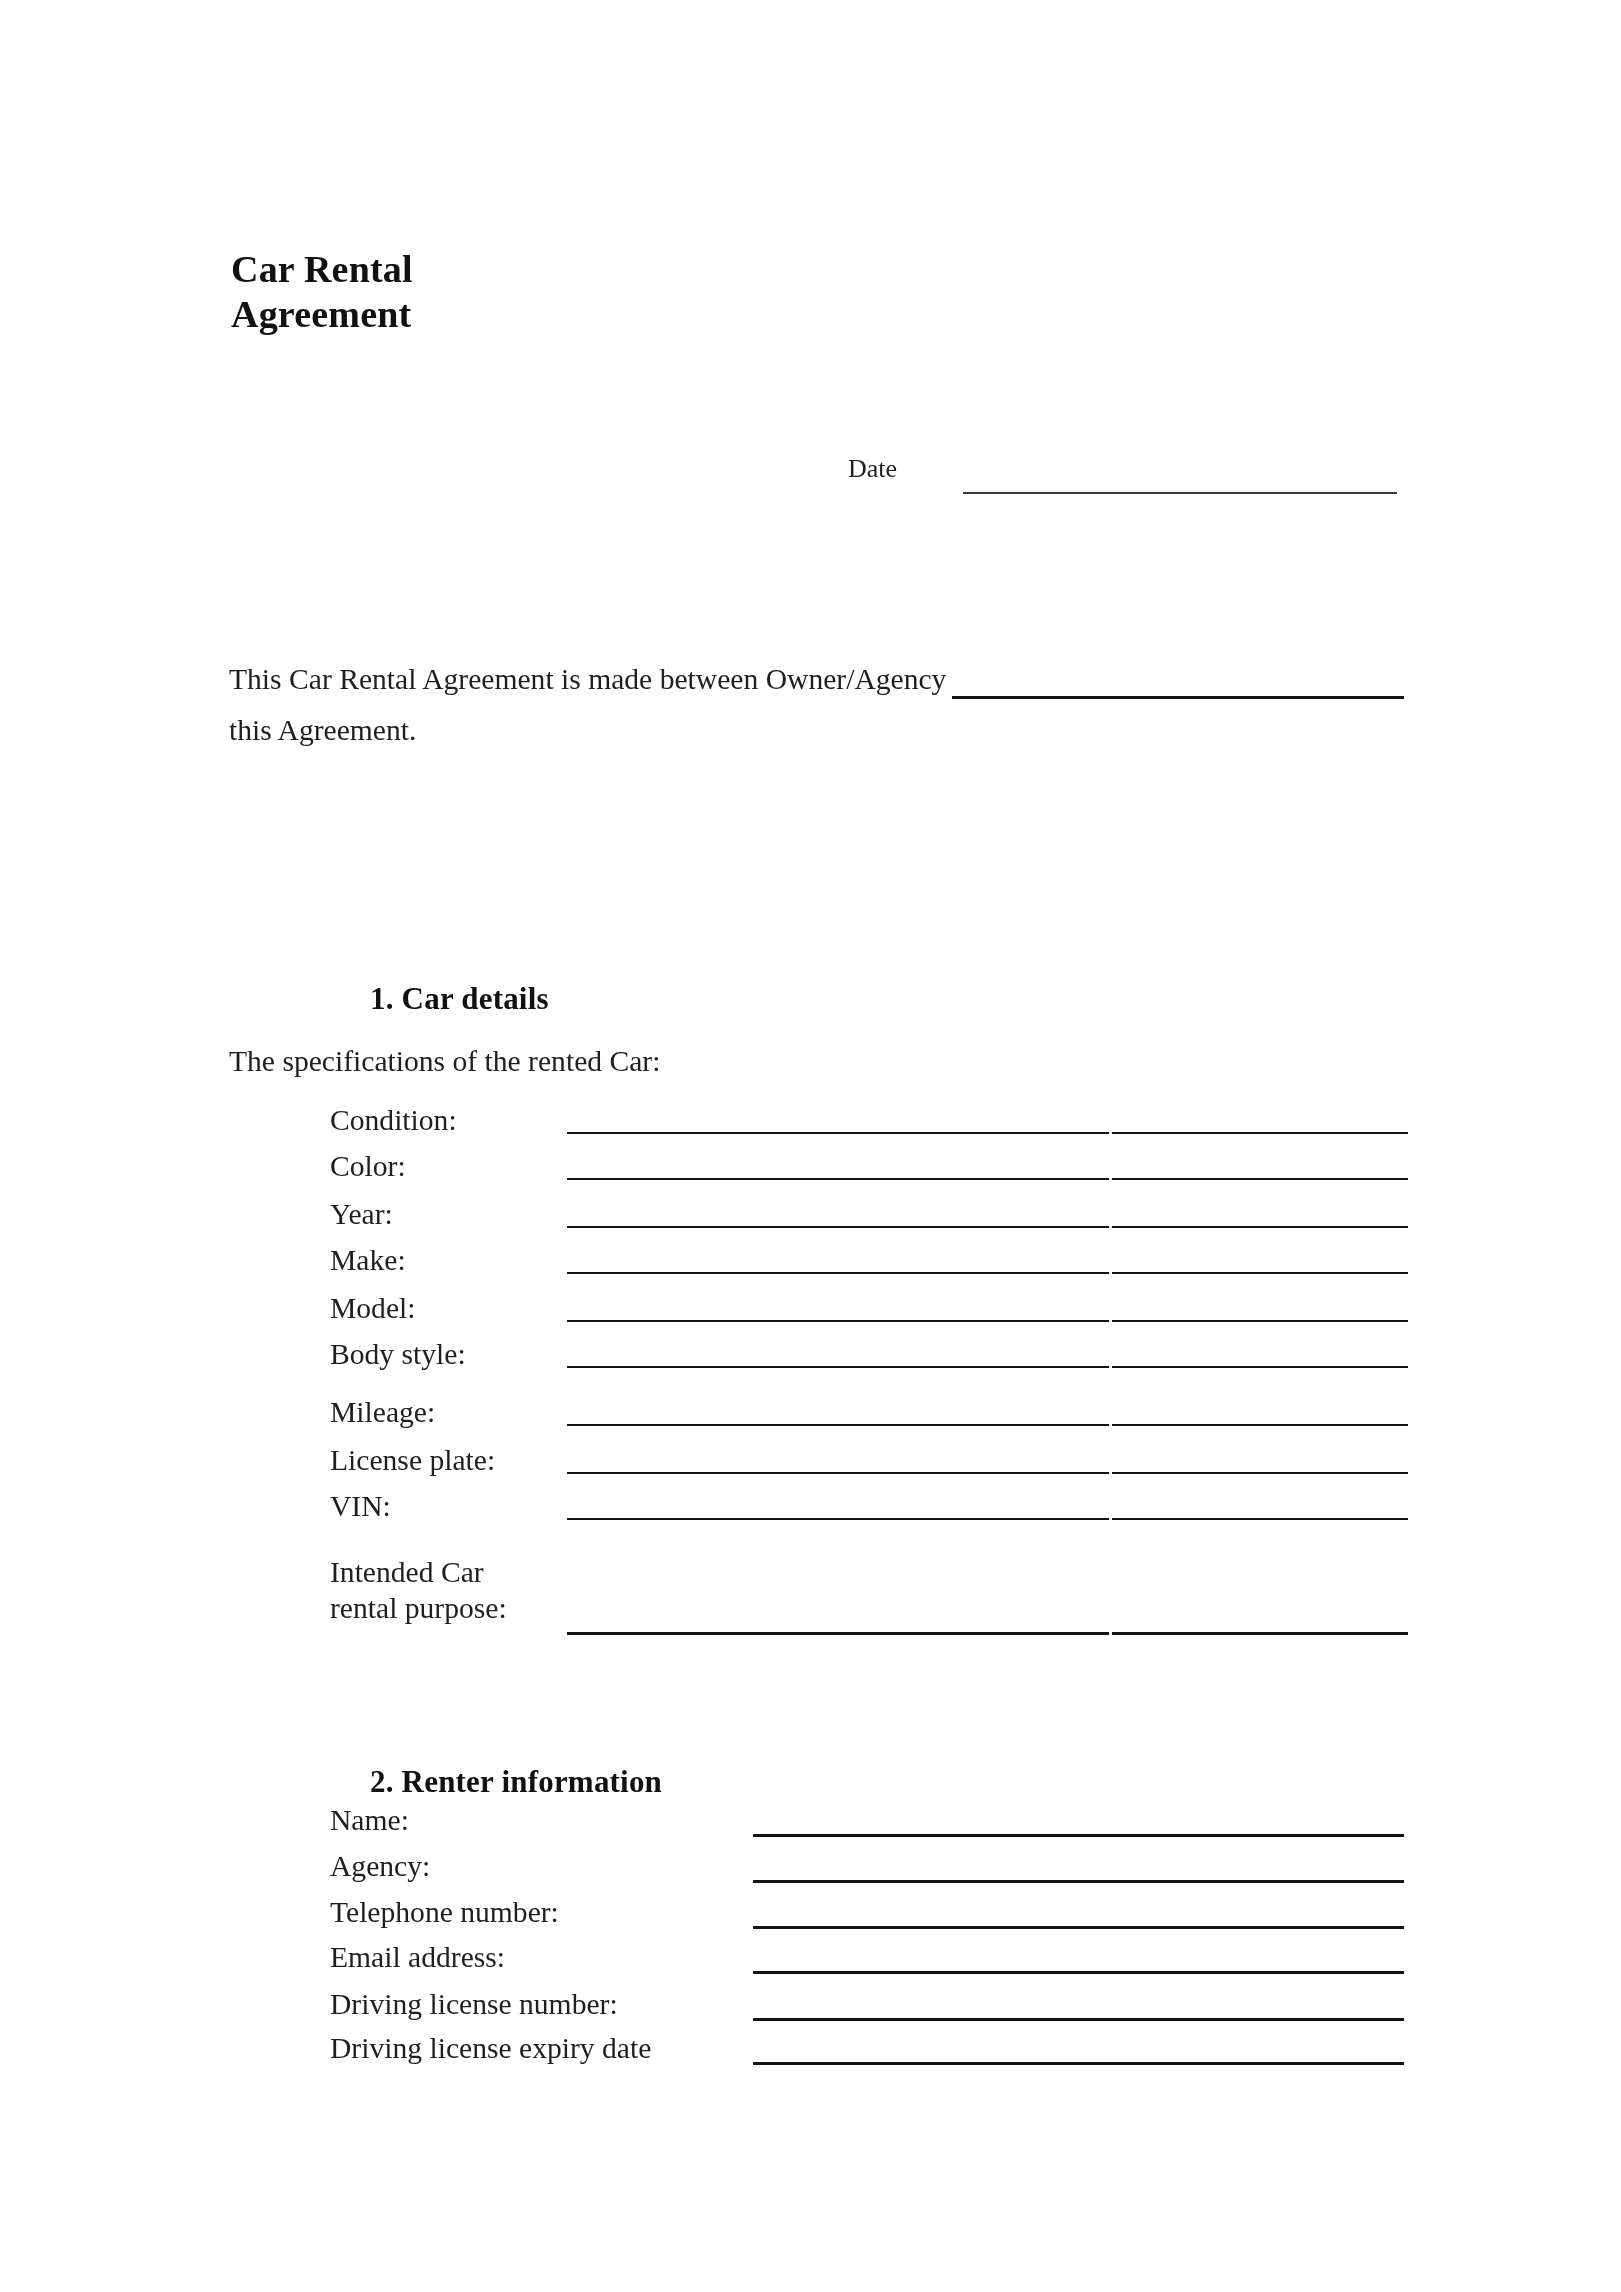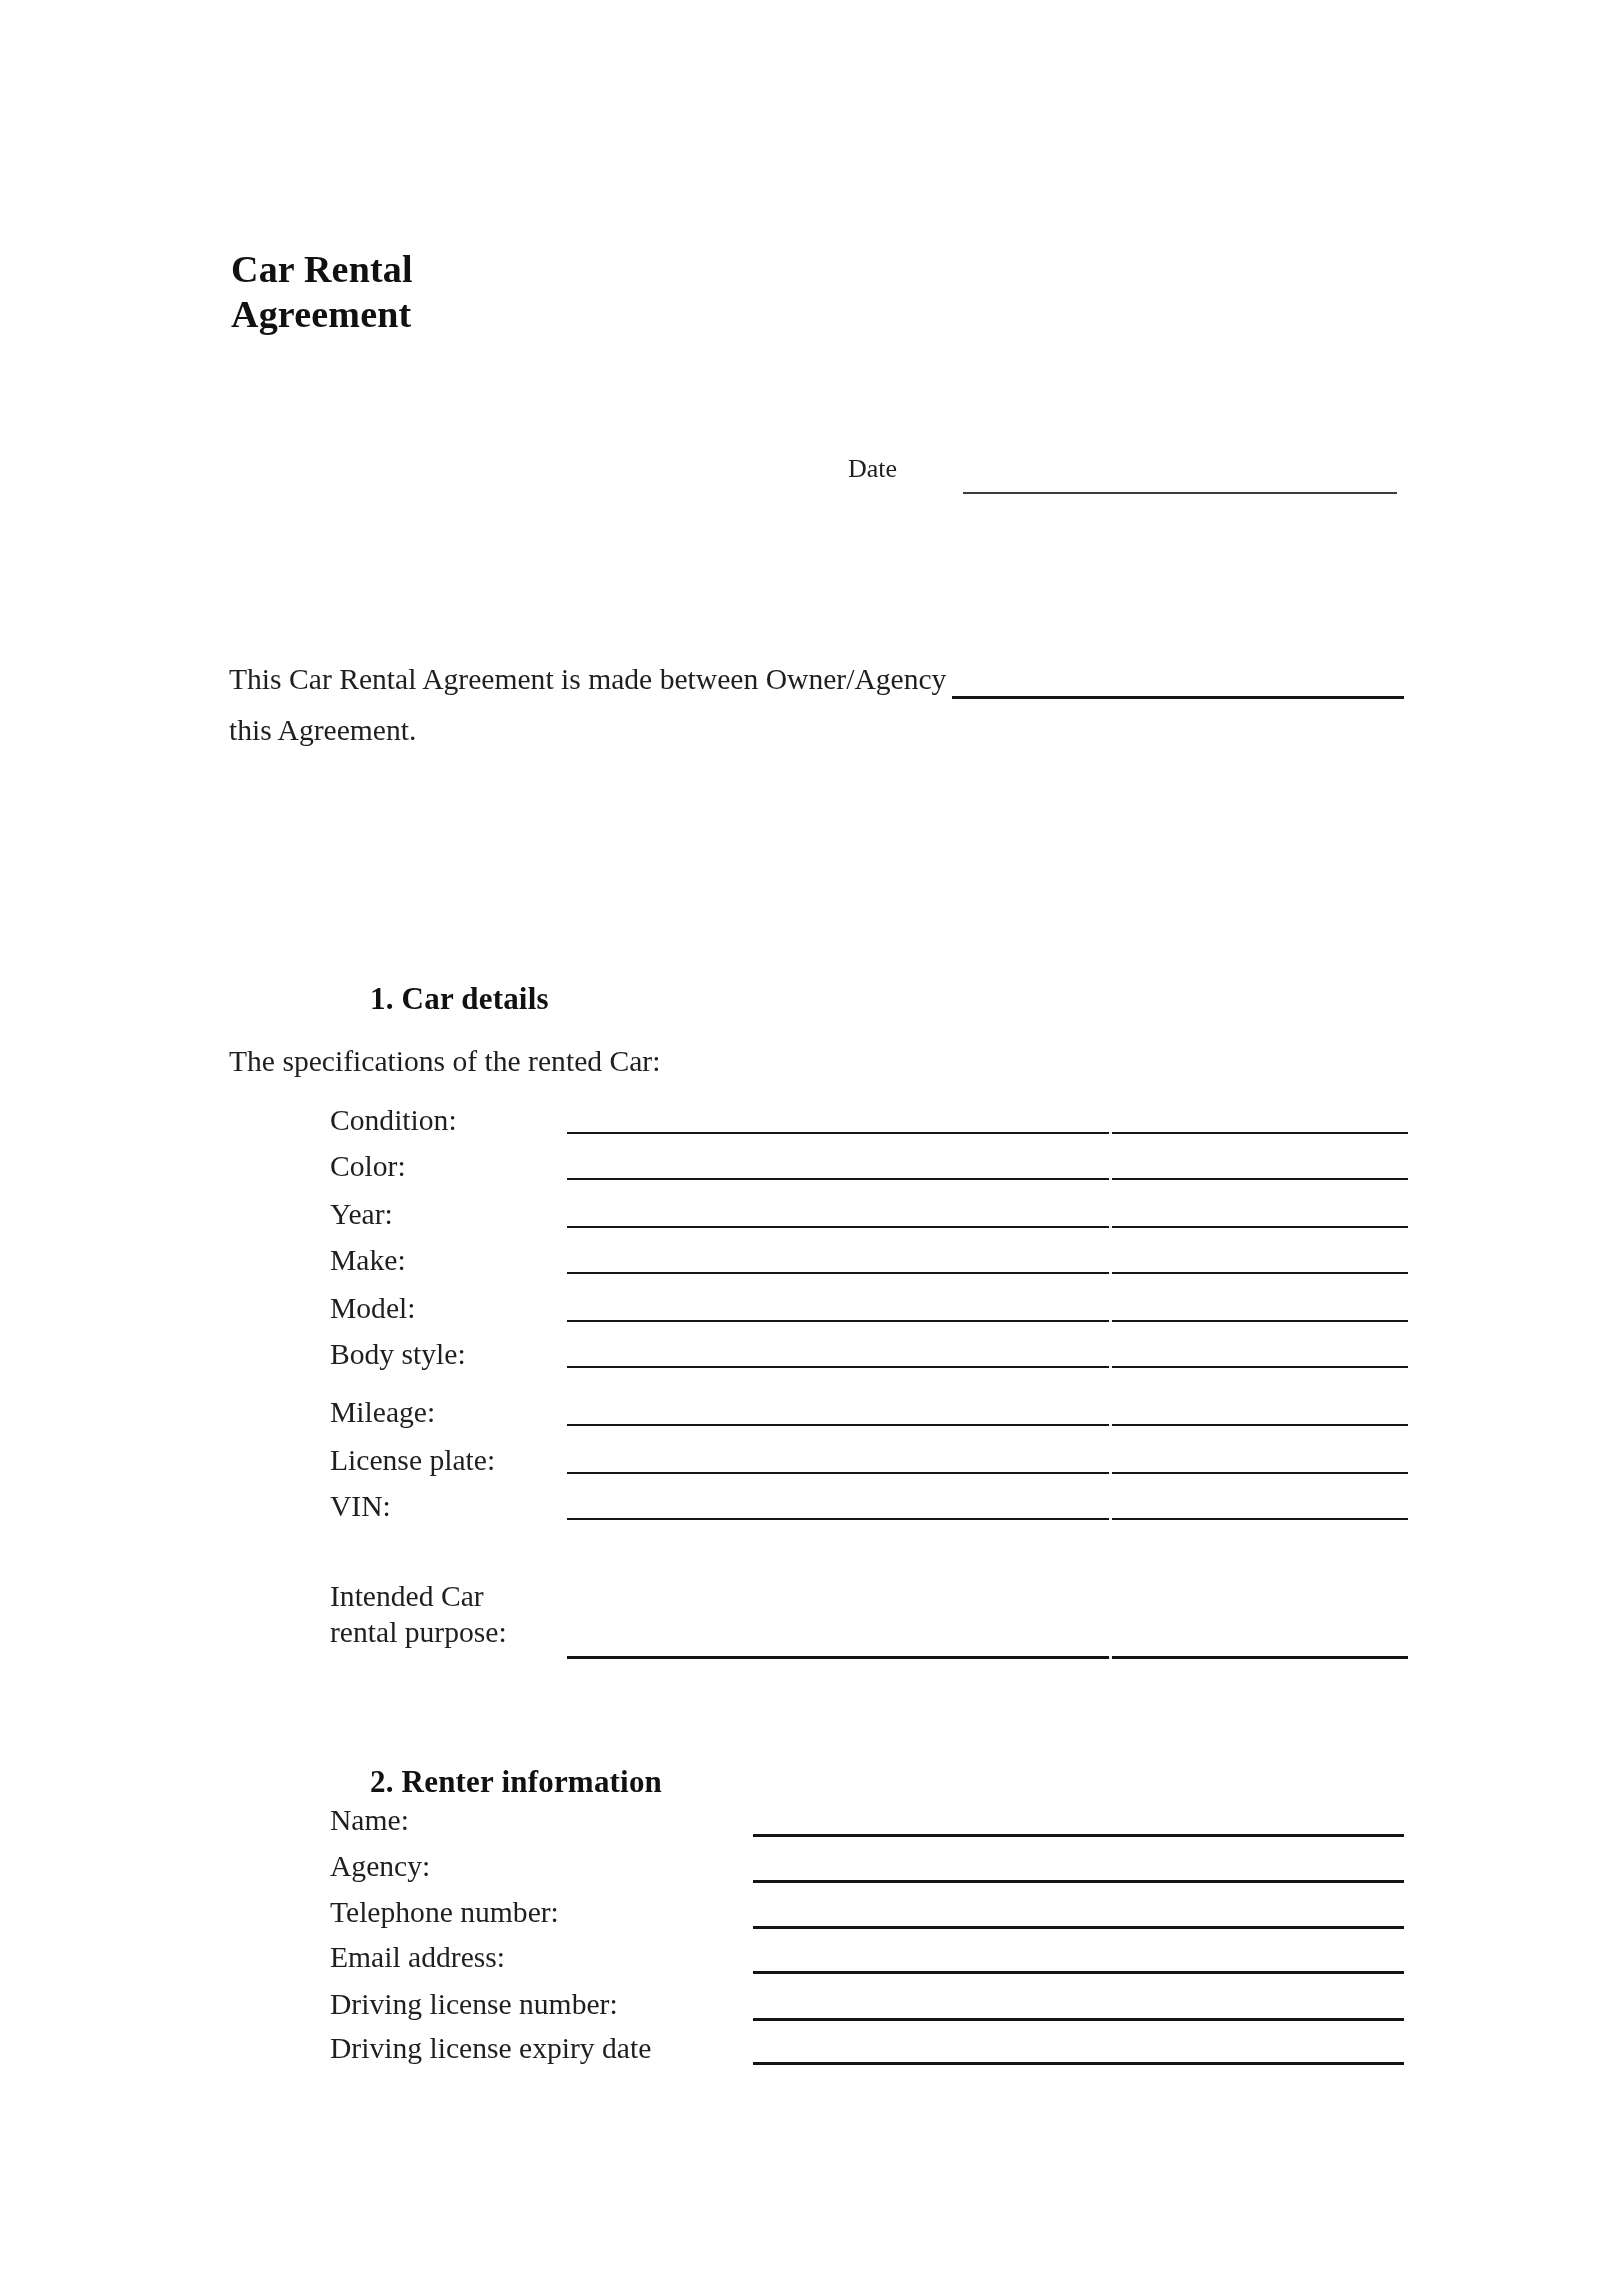--- a/index.html
+++ b/index.html
@@ -40,21 +40,21 @@
   .row .lbl{
     position:absolute;left:330px;top:0;
     font-size:29.6px;line-height:36px;white-space:pre-line;
   }
   .row .line{position:absolute;height:2.7px;background:#141414;}
   .row.s1 .line{
     left:567px;width:841px;top:29.6px;
     background:linear-gradient(to right,#141414 0,#141414 542px,#f2f2f2 542px,#f2f2f2 545px,#141414 545px,#141414 100%);
   }
   .row.s2 .line{left:753px;width:651px;top:32px;}
-  .row.intended{height:99px;margin-top:24px;}
+  .row.intended{height:99px;}
   .row.intended .lbl{width:215px;}
   .row.intended .line{top:78px;}
 </style>
 </head>
 <body>
 
 <div class="page">
 
   <h1 class="abs doc-title">Car Rental
 Agreement</h1>

